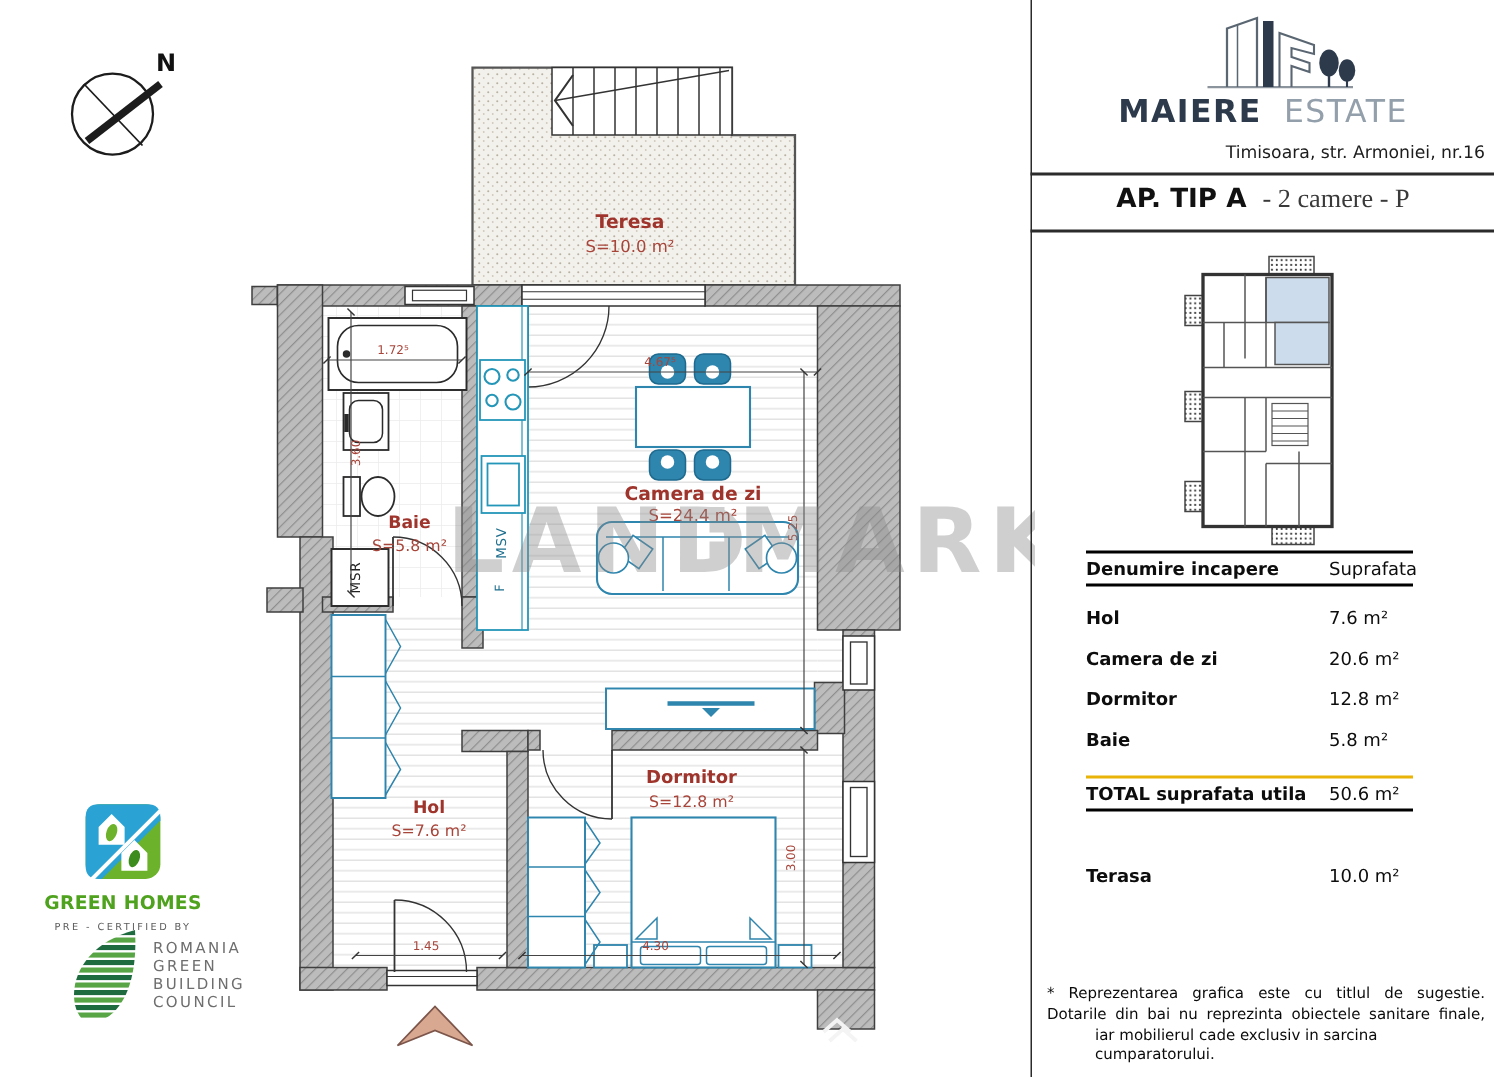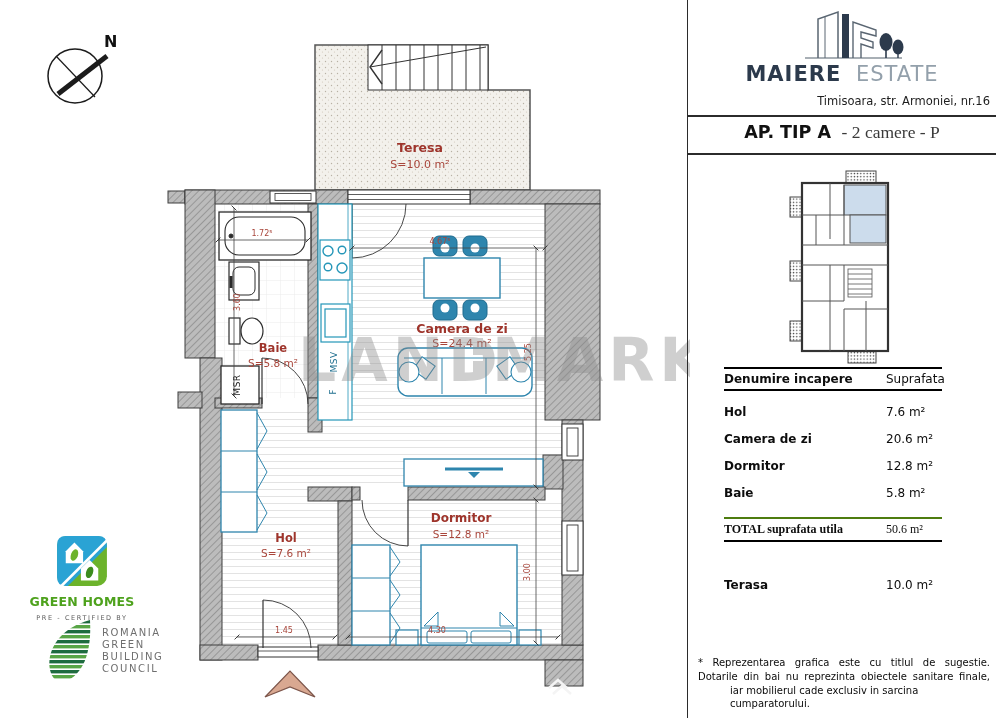--- a/index.html
+++ b/index.html
@@ -17,21 +17,21 @@
   .title-band{position:absolute;left:688px;top:122px;width:308px;text-align:center;font-size:17.5px;color:#2b2b2b;white-space:nowrap;}
   .title-band .t1{font-weight:bold;color:#111;}
   .title-band .t2{margin-left:5px;color:#3a3a3a;font-family:Liberation Serif, serif;}
   .rtable{position:absolute;left:724px;top:367px;width:218px;font-size:12px;color:#0d0d0d;}
   .trow{display:flex;justify-content:space-between;align-items:baseline;}
   .trow .lab{font-weight:bold;}
   .trow .val{width:56px;text-align:left;}
   .thead{border-top:2px solid #000;border-bottom:2px solid #000;padding:3px 0 3px;align-items:center;}
   .thead .lab{font-weight:bold;}
   .r1{margin-top:14px;} .r2{margin-top:13px;} .r3{margin-top:13px;} .r4{margin-top:13px;}
-  .ttotal{margin-top:17px;border-top:2px solid #4d7c0f;border-bottom:2px solid #000;padding:3px 0 3px;font-family:Liberation Serif, serif;}
+  .ttotal{margin-top:17px;border-top:2px solid #eab308;border-bottom:2px solid #000;padding:3px 0 3px;}
   .tterrace{margin-top:36px;}
   .footnote{position:absolute;left:698px;top:656px;width:292px;font-size:10px;line-height:1.38;color:#0b0b0b;}
   .footnote .jl{text-align:justify;text-align-last:justify;}
   .footnote .ll{text-align:left;margin-left:32px;}
   .gh{position:absolute;left:22px;top:535px;width:120px;text-align:center;}
   .gh-name{margin-top:3px;font-size:12.5px;font-weight:bold;color:#4ea21d;letter-spacing:0.2px;}
   .gh-sub{margin-top:5px;font-size:6.5px;color:#5c5c5c;letter-spacing:1.6px;}
   .rgbc{position:absolute;left:46px;top:620px;display:flex;align-items:center;}
   .rgbc-text{margin-left:8px;font-size:10px;color:#6e6e6e;letter-spacing:1.6px;line-height:1.18;text-align:left;}
   .miniplan{position:absolute;left:786px;top:169px;}

